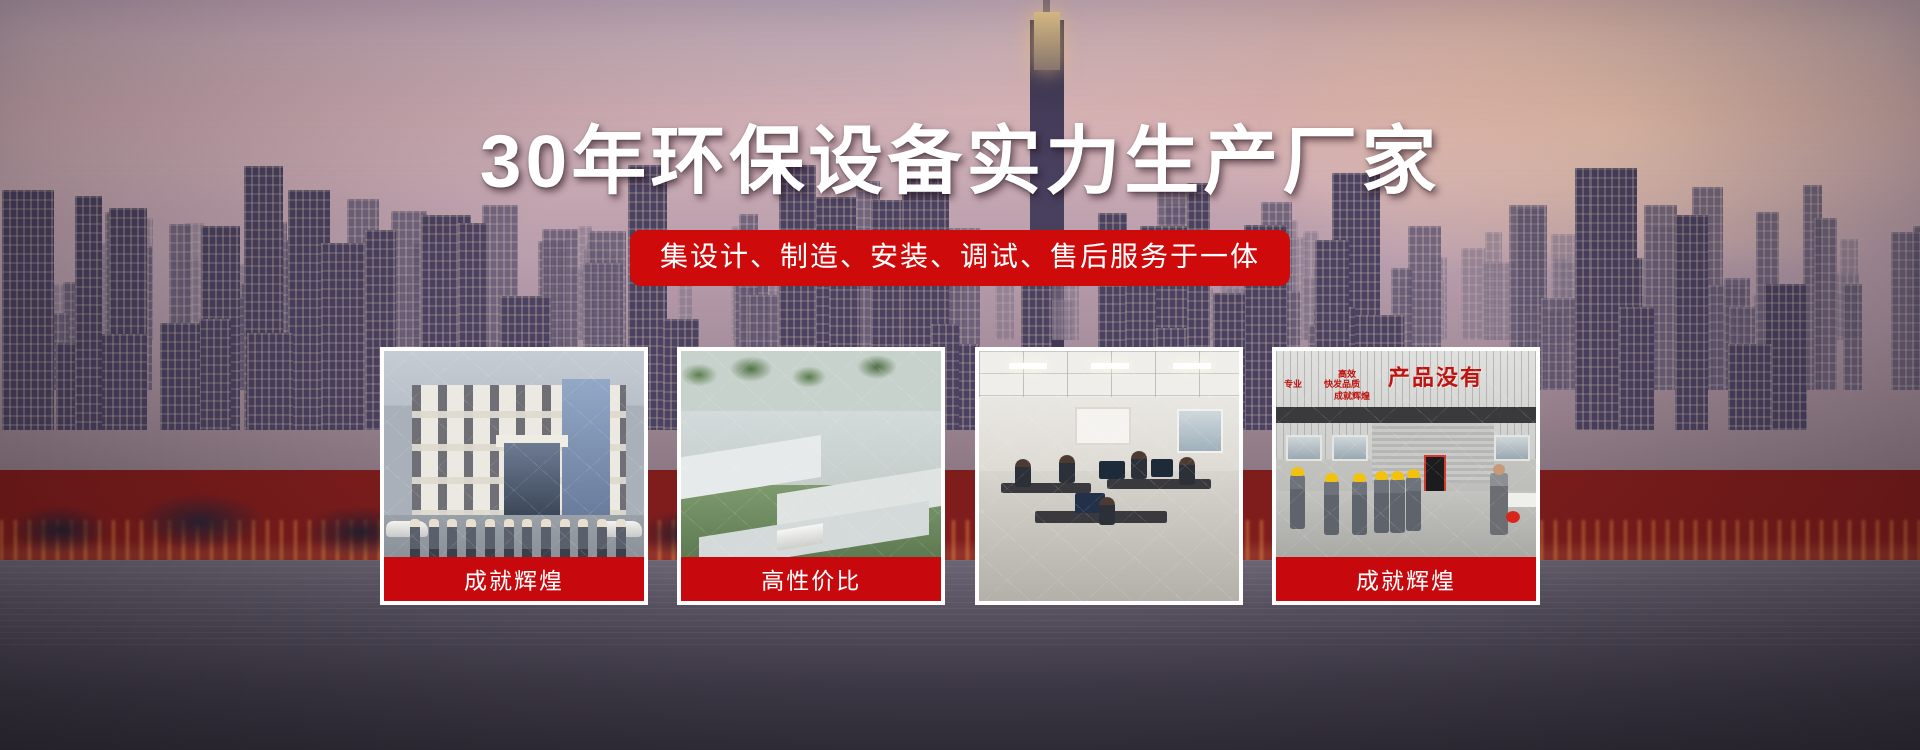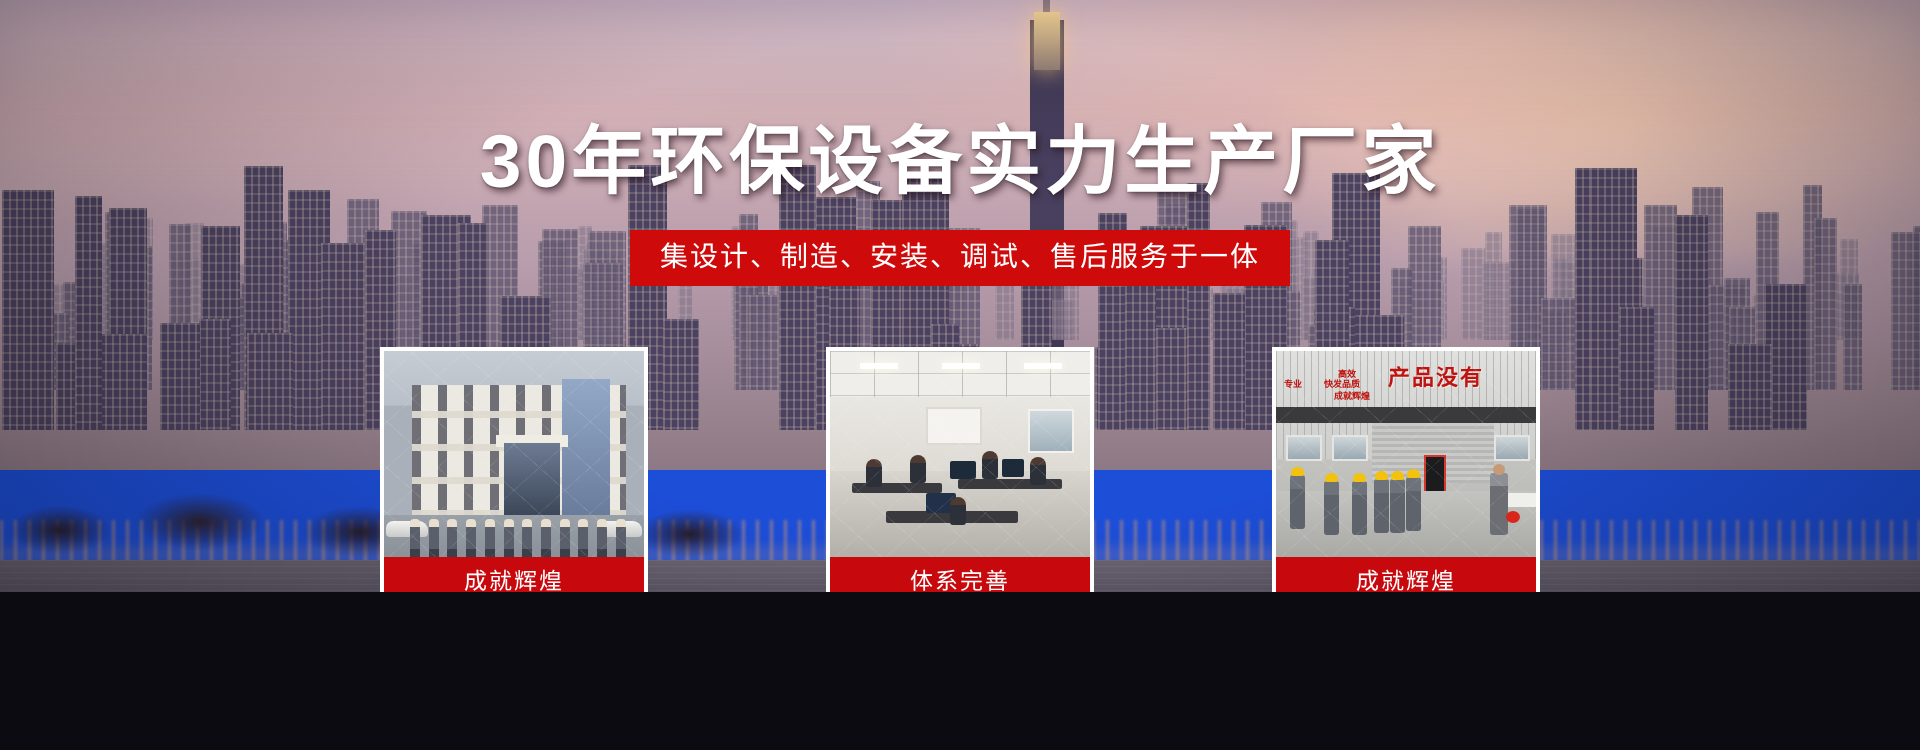--- a/index.html
+++ b/index.html
@@ -2,23 +2,23 @@
 <html lang="zh-CN"><head>
 <meta charset="utf-8">
 <title>Hero Banner</title>
 <style>
   html,body{margin:0;padding:0;background:#0d0b12;}
   *{box-sizing:border-box;}
   body{font-family:"Liberation Sans","DejaVu Sans",sans-serif;}
 
   .banner{
     position:relative;
-    width:1920px;height:592px;
+    width:1920px;height:750px;
     overflow:hidden;
-    background:#1d4ed8;
+    background:#7f1d1d;
   }
 
   
   .sky{
     position:absolute;left:0;top:0;width:1920px;height:470px;
     background:
       radial-gradient(ellipse 900px 280px at 1500px 40px, rgba(255,190,165,.55) 0%, rgba(255,190,165,0) 70%),
       radial-gradient(ellipse 800px 240px at 250px 30px, rgba(214,170,190,.45) 0%, rgba(214,170,190,0) 72%),
       linear-gradient(180deg,
         #b9a6bb 0%,
@@ -129,20 +129,21 @@
   }
   .subtitle{
     display:inline-block;
     background:#cf0a0a;
     color:#ffffff;
     font-size:28px;
     line-height:1;
     letter-spacing:2px;
     padding:13px 30px 15px 30px;
     white-space:nowrap;
+    border-radius:11px;
   }
 
   
   .cards{
     position:absolute;left:380px;top:347px;
     width:1160px;height:260px;
     display:flex;justify-content:space-between;
   }
   .card{
     width:268px;height:258px;
@@ -620,20 +621,32 @@
             <i></i>
             <i></i>
             <i></i>
             <i></i>
         </div>
         <div class="wm"></div>
       </div>
       <div class="label">成就辉煌</div>
     </div>
 
+    <div class="card">
+      <div class="photo p2">
+        <div class="trees"></div>
+        <div class="grass"></div>
+        <div class="slab s1"></div>
+        <div class="slab s2"></div>
+        <div class="slab s3"></div>
+        <div class="truck"></div>
+        <div class="wm"></div>
+      </div>
+      <div class="label">高性价比</div>
+    </div>
 
     <div class="card">
       <div class="photo p3">
         <div class="ceil"></div>
         <div class="lamp" style="left:30px"></div>
         <div class="lamp" style="left:112px"></div>
         <div class="lamp" style="left:194px"></div>
         <div class="wall"></div>
         <div class="board"></div>
         <div class="win" style="left:198px"></div>
@@ -644,21 +657,20 @@
         <div class="mon m1"></div>
         <div class="mon m2"></div>
         <div class="mon m3"></div>
         <div class="person" style="left:36px;top:108px"></div>
         <div class="person" style="left:80px;top:104px"></div>
         <div class="person" style="left:152px;top:100px"></div>
         <div class="person" style="left:200px;top:106px"></div>
         <div class="person" style="left:120px;top:146px"></div>
         <div class="wm"></div>
       </div>
-      <div class="label">体系完善</div>
     </div>
 
     <div class="card">
       <div class="photo p4">
         <div class="wallf"></div>
         <div class="redtext">产品没有</div>
         <div class="slogan" style="left:8px">专业</div>
         <div class="slogan" style="left:48px">快发品质</div>
         <div class="slogan" style="left:62px;top:18px">高效</div>
         <div class="slogan" style="left:58px;top:40px">成就辉煌</div>

